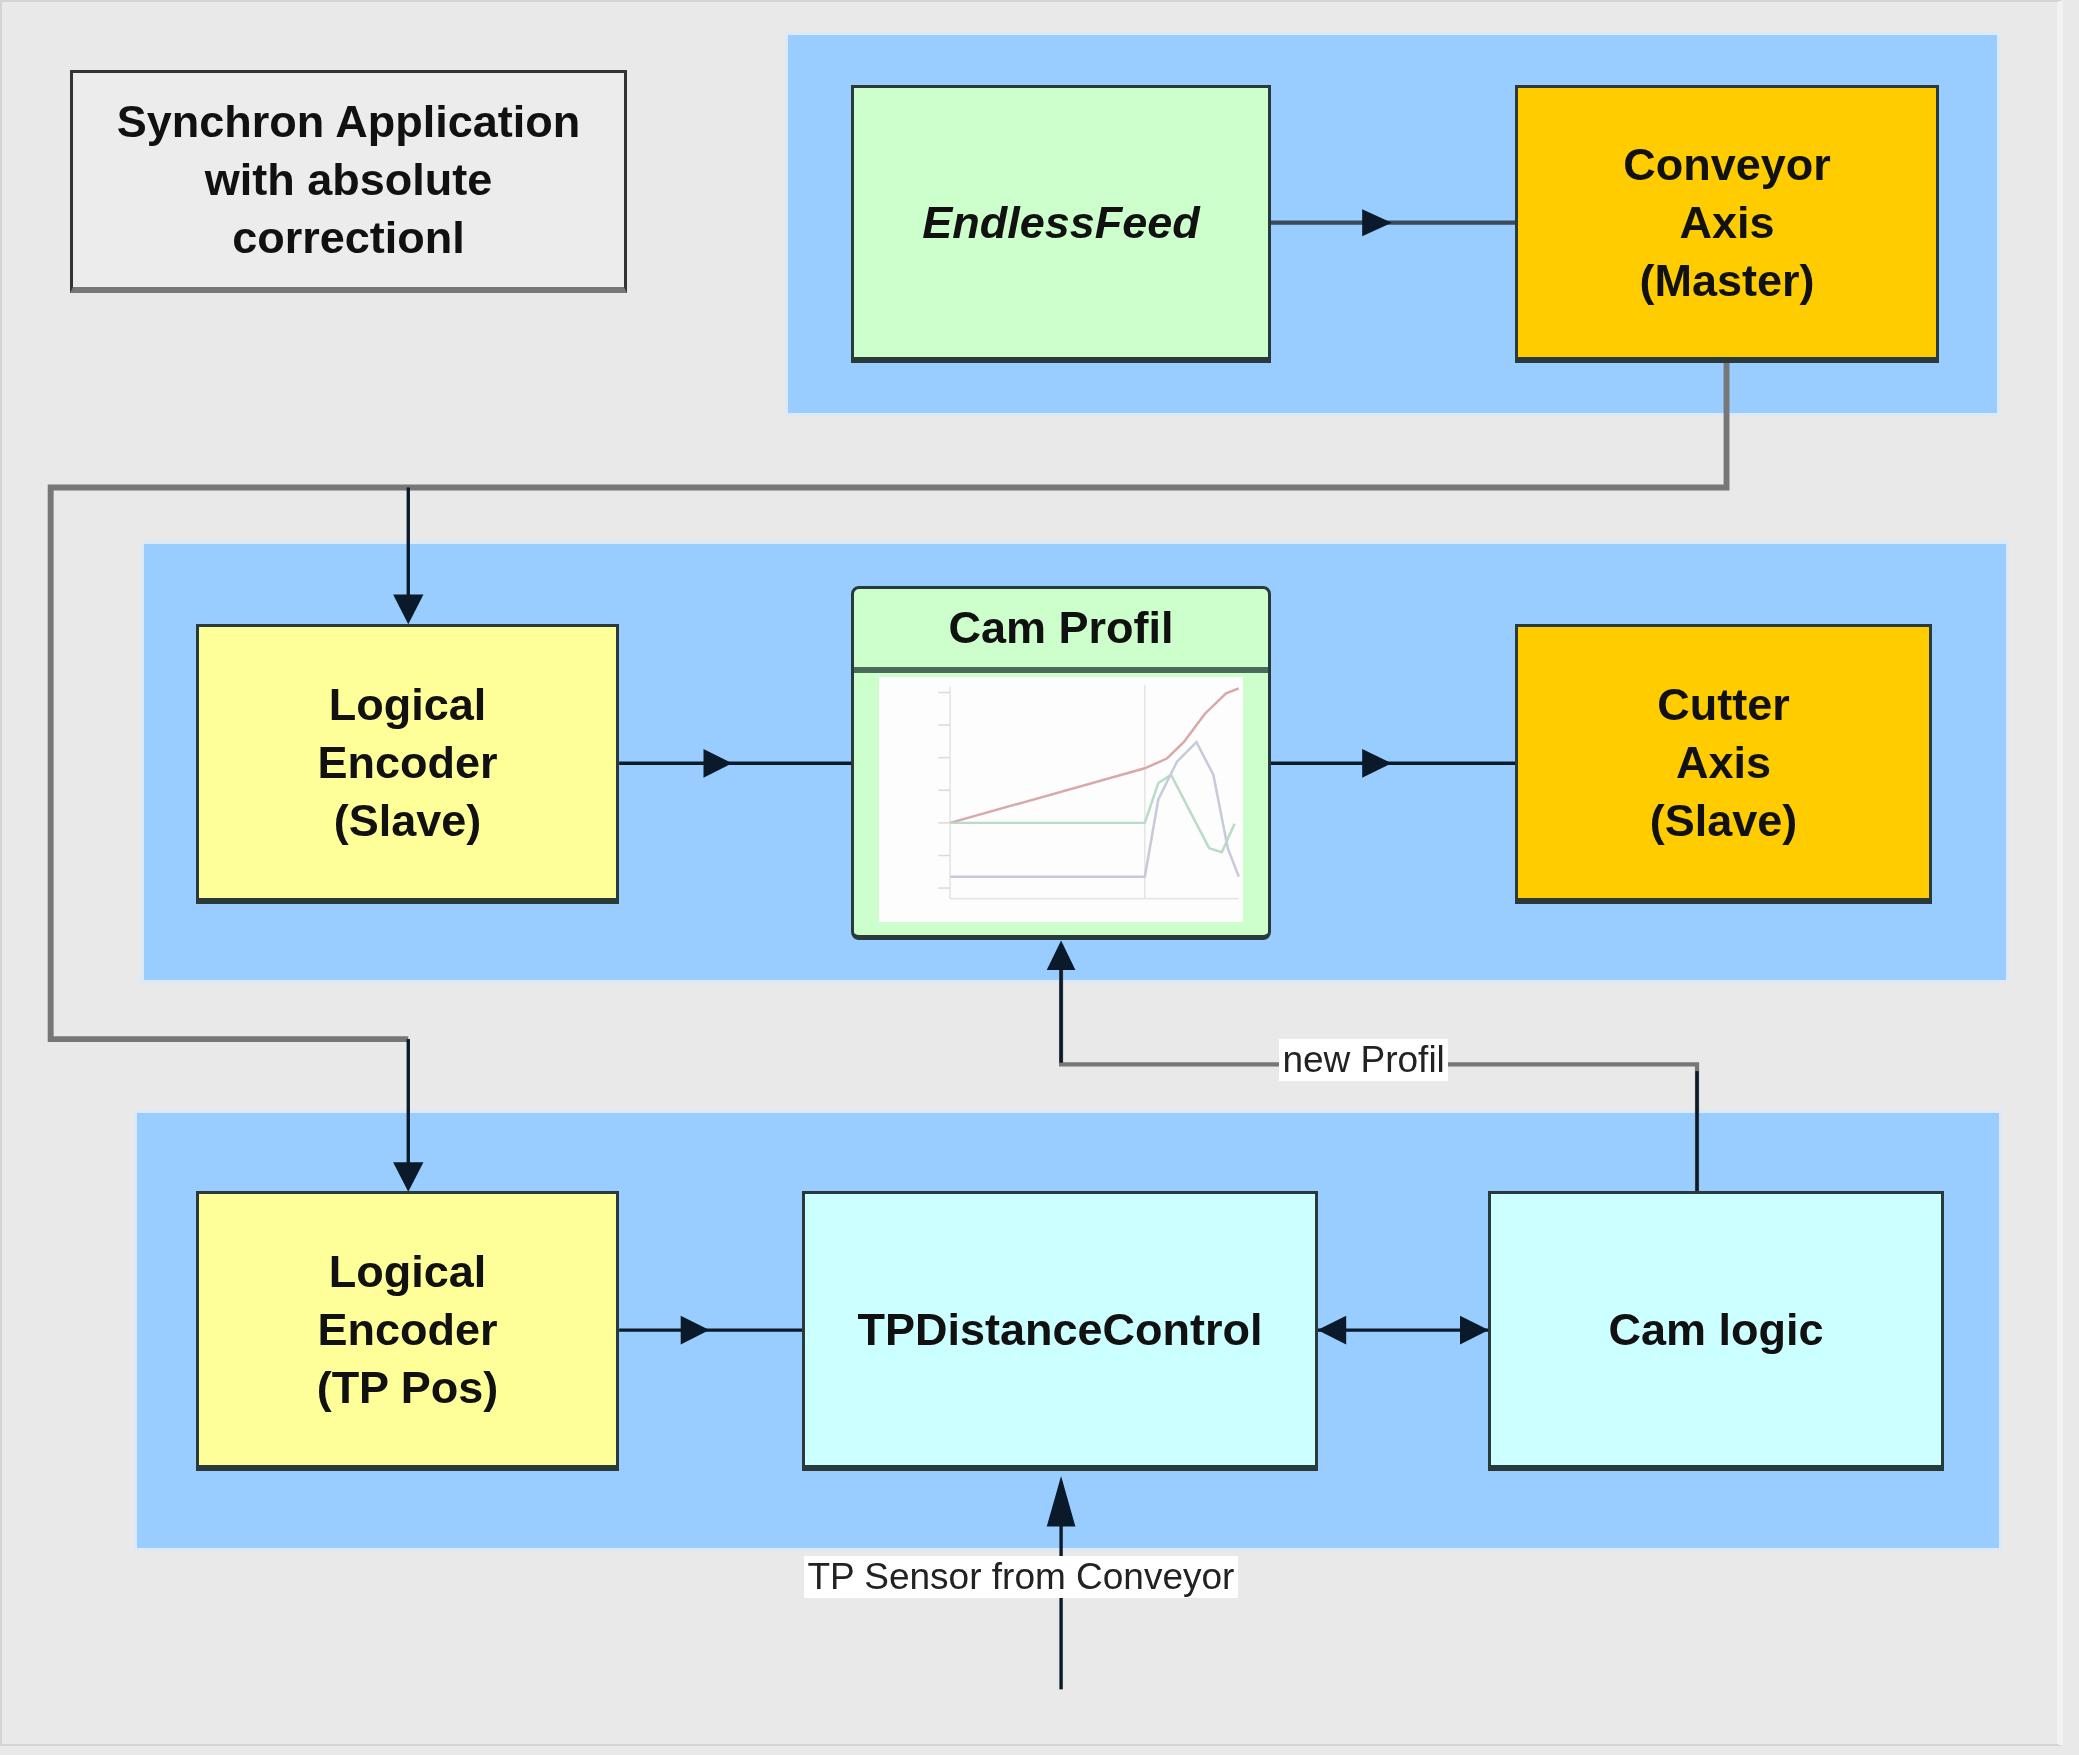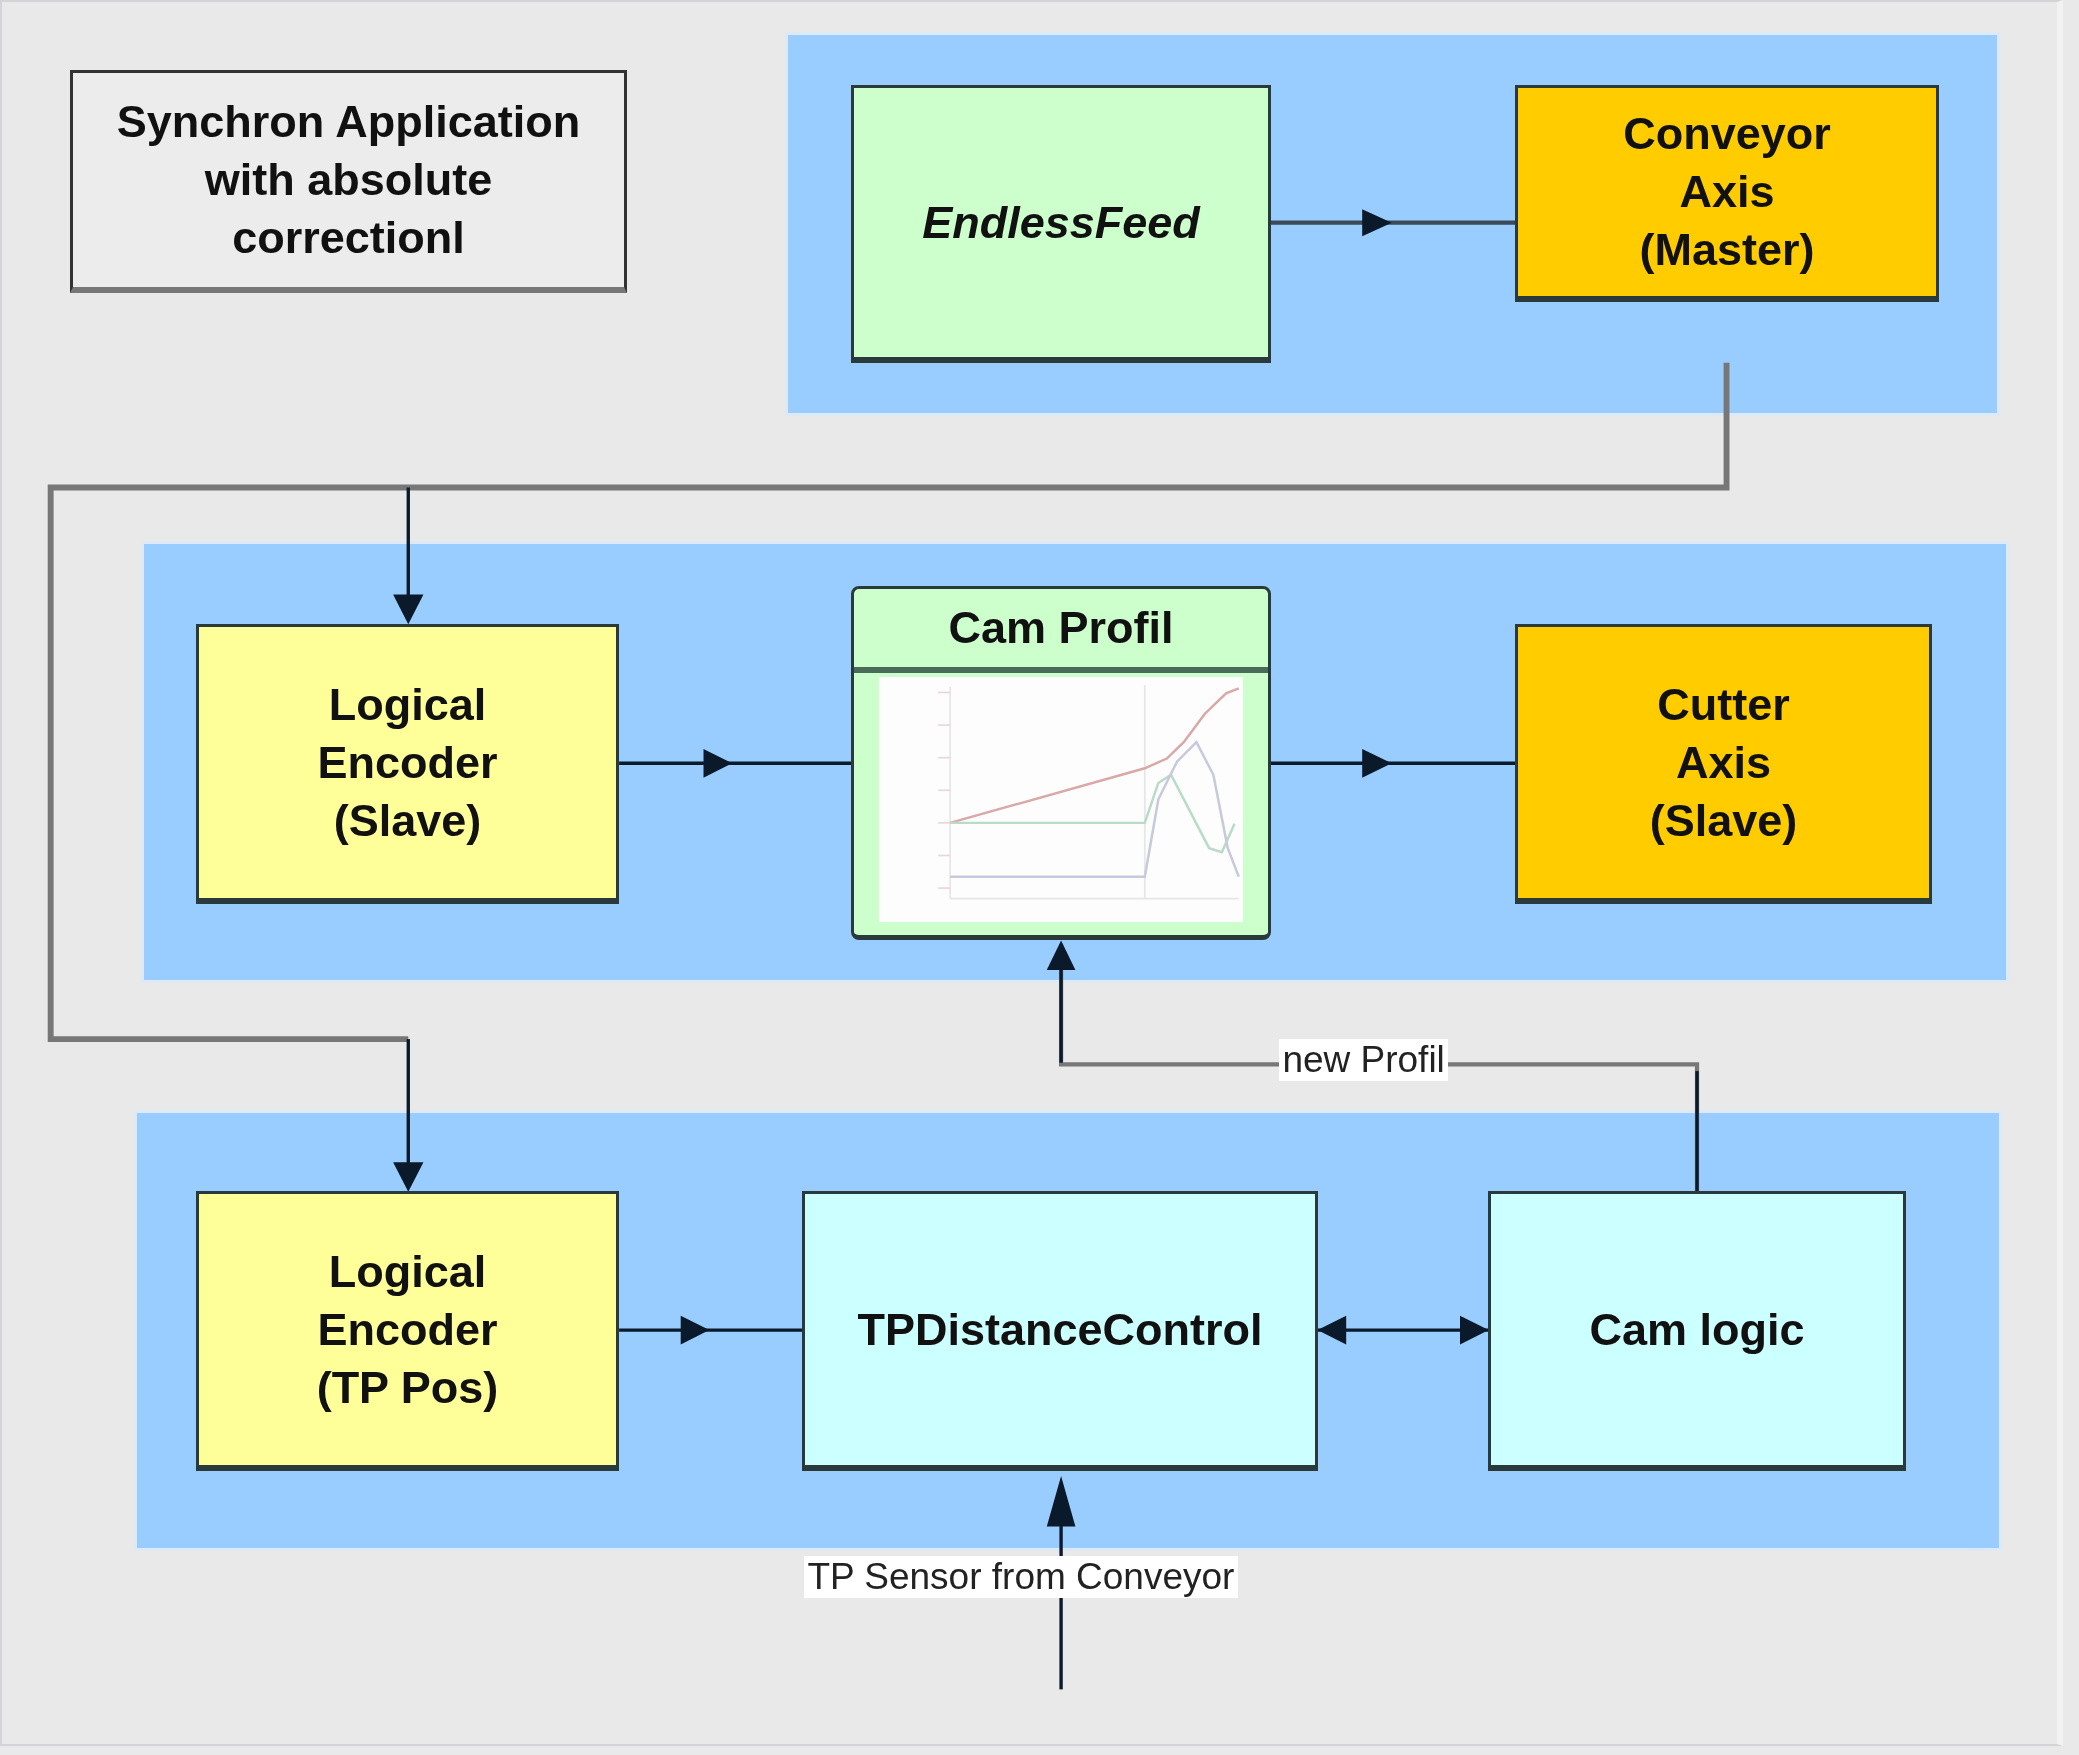--- a/index.html
+++ b/index.html
@@ -67,21 +67,21 @@
 
   <line x1="1258" y1="2003" x2="1258" y2="1780" stroke="#0a1a2a" stroke-width="4"></line>
   <path d="M1241,1810 L1275,1810 L1258,1750 z" fill="#0a1a2a"></path>
 </svg>
 
 <div class="box title-box" style="left:70px;top:70px;width:557px;height:223px;">Synchron Application
 with absolute
 correctionl</div>
 
 <div class="box green" style="left:851px;top:85px;width:420px;height:278px;">EndlessFeed</div>
-<div class="box gold" style="left:1515px;top:85px;width:424px;height:217px;">Conveyor
+<div class="box gold" style="left:1515px;top:85px;width:424px;height:278px;">Conveyor
 Axis
 (Master)</div>
 
 <div class="box yellow" style="left:196px;top:624px;width:423px;height:280px;">Logical
 Encoder
 (Slave)</div>
 
 <div class="cam" style="left:851px;top:586px;width:420px;height:354px;border-radius:8px;">
   <div class="cam-title">Cam Profil</div>
   <div class="cam-chart">
@@ -109,17 +109,17 @@
 </div>
 
 <div class="box gold" style="left:1515px;top:624px;width:417px;height:280px;">Cutter
 Axis
 (Slave)</div>
 
 <div class="box yellow" style="left:196px;top:1191px;width:423px;height:280px;">Logical
 Encoder
 (TP Pos)</div>
 <div class="box cyan" style="left:802px;top:1191px;width:516px;height:280px;">TPDistanceControl</div>
-<div class="box cyan" style="left:1488px;top:1191px;width:418px;height:280px;">Cam logic</div>
+<div class="box cyan" style="left:1488px;top:1191px;width:456px;height:280px;">Cam logic</div>
 
 <div class="edge-label" style="left:1279px;top:1039px;">new Profil</div>
 <div class="edge-label" style="left:804px;top:1556px;">TP Sensor from Conveyor</div>
 
 
 </body></html>

